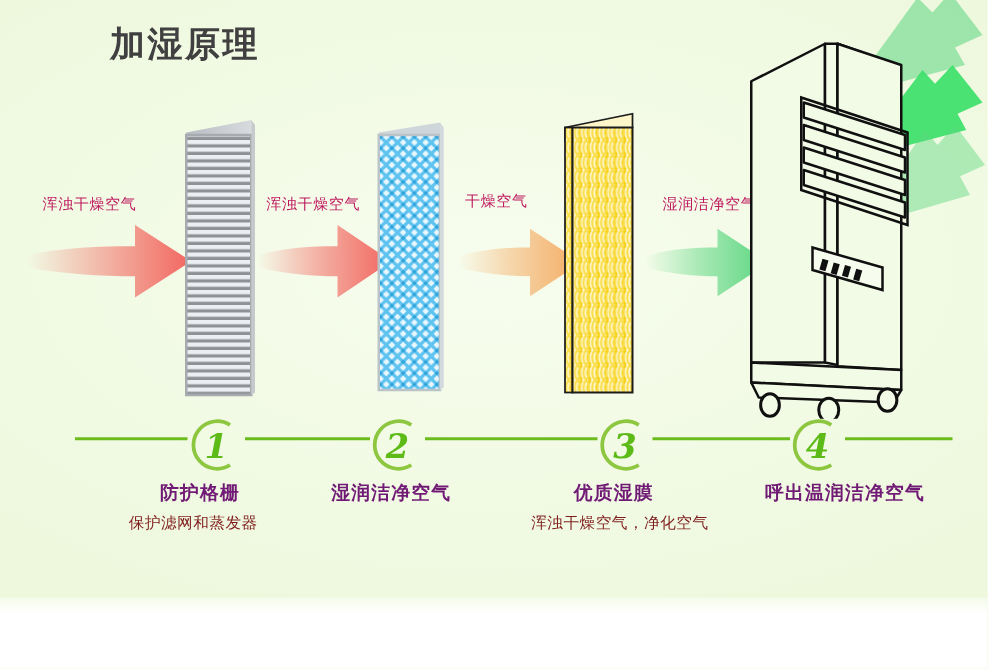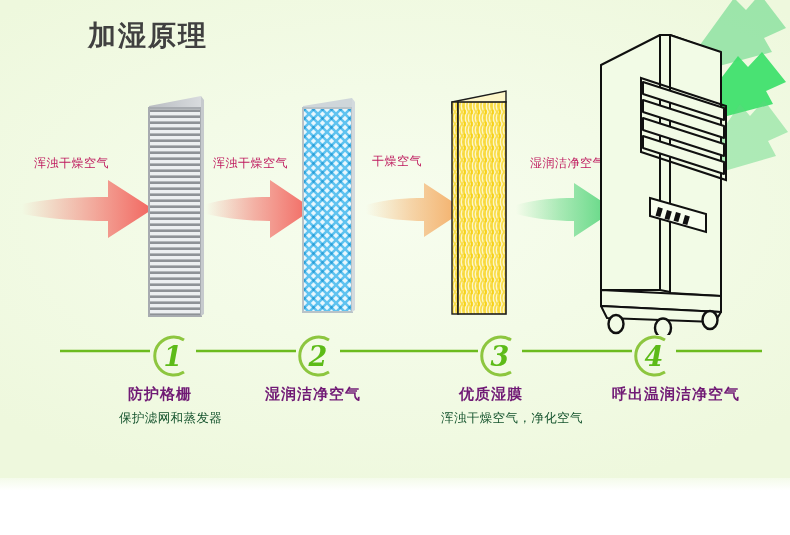--- a/index.html
+++ b/index.html
@@ -43,22 +43,22 @@
   
   #timeline{position:absolute;left:0;top:330px;width:790px;height:45px;}
   .step-num{
     position:absolute;top:333px;width:46px;height:46px;
   }
   .step-title{
     position:absolute;font-size:15px;font-weight:700;color:#701a75;
     white-space:nowrap;letter-spacing:1px;
   }
   .step-desc{
-    position:absolute;font-size:12.5px;color:#14532d;
-    white-space:nowrap;letter-spacing:0.4px;margin-left:16px;
+    position:absolute;font-size:12.5px;color:#7f1d1d;
+    white-space:nowrap;letter-spacing:0.4px;
   }
 </style>
 </head>
 <body>
 
 <div id="stage">
 
   <div id="bg-wash"></div>
 
   <div id="title">加湿原理</div>

